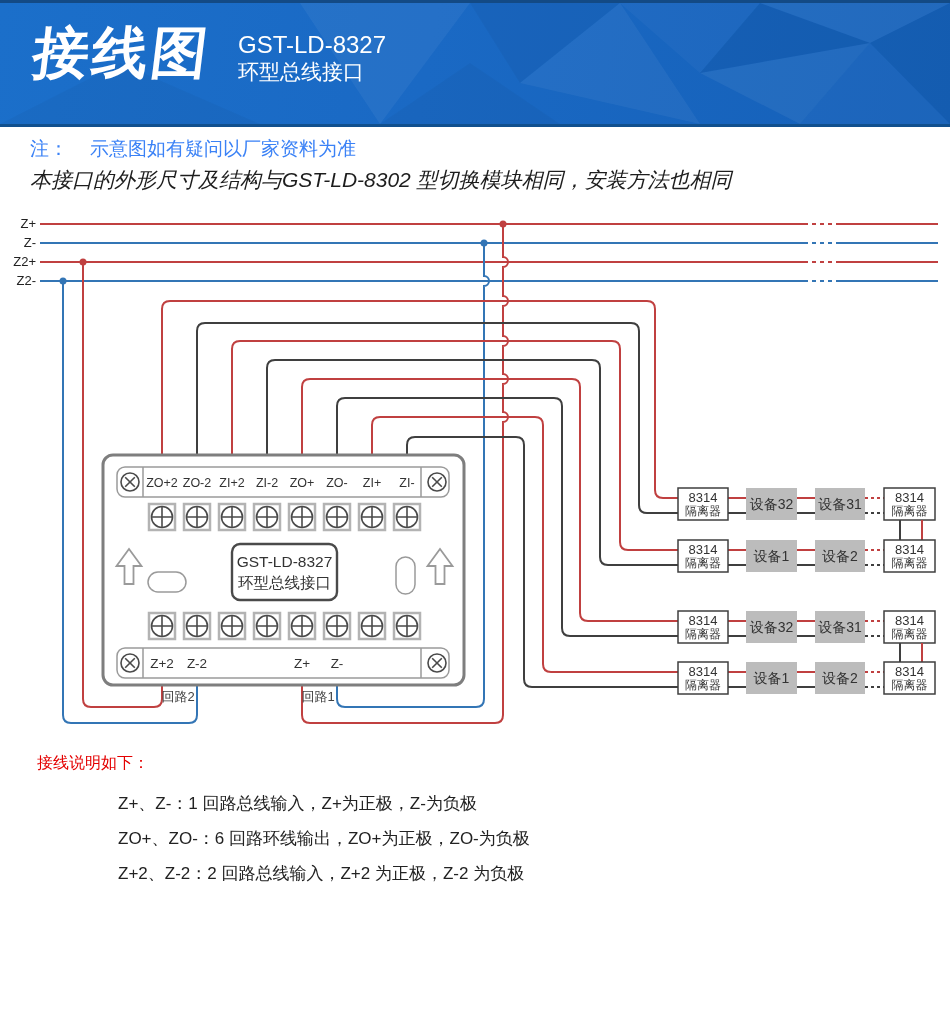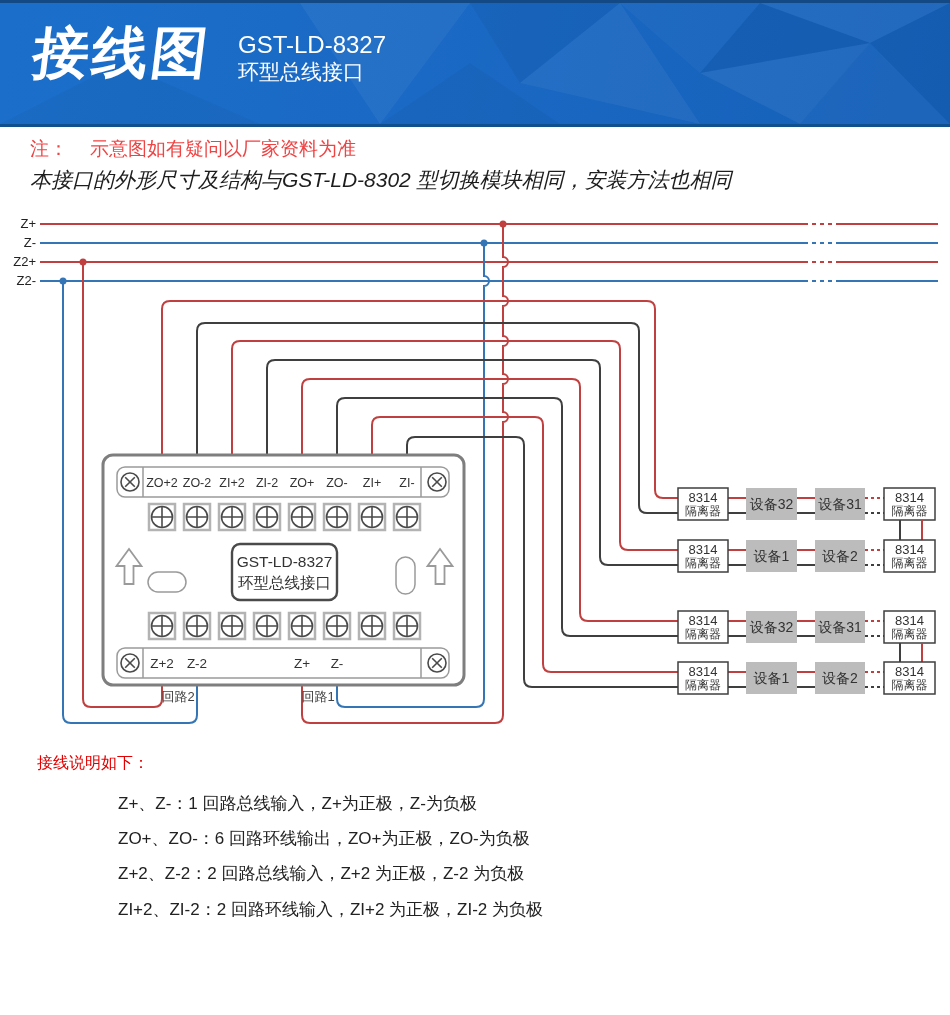--- a/index.html
+++ b/index.html
@@ -11,21 +11,21 @@
     background:linear-gradient(100deg,#1b6fca 0%,#1a69c4 45%,#1560b8 100%);
     border-top:3px solid #134a85;border-bottom:3px solid #11508e;box-sizing:border-box;}
   .header svg.pattern{position:absolute;inset:0;width:100%;height:100%;}
   .hdr-title{position:absolute;left:30px;top:22px;font-size:56px;font-weight:bold;color:#fff;
     letter-spacing:3px;transform:skewX(-7deg);transform-origin:left bottom;line-height:1;}
   .hdr-sub{position:absolute;left:238px;top:28px;color:#fff;}
   .hdr-sub .l1{font-size:24px;line-height:28px;}
   .hdr-sub .l2{font-size:21px;line-height:26px;}
 
   
-  .note-red{position:absolute;left:30px;top:136px;font-size:19px;color:#ef4444;}
+  .note-red{position:absolute;left:30px;top:136px;font-size:19px;color:#3b82f6;}
   .note-red .gap{display:inline-block;width:22px;}
   .note-black{position:absolute;left:30px;top:166px;font-size:21px;color:#1d1d1d;font-style:italic;}
 
   
   svg.diagram{position:absolute;left:0;top:205px;width:950px;height:550px;}
   .wire-r{stroke:#c04040;stroke-width:2;fill:none;}
   .wire-b{stroke:#3375b5;stroke-width:2;fill:none;}
   .wire-d{stroke:#3f3f3f;stroke-width:2;fill:none;}
   .dash-r{stroke:#c04040;stroke-width:2;fill:none;stroke-dasharray:4 4;}
   .dash-b{stroke:#3375b5;stroke-width:2;fill:none;stroke-dasharray:4 4;}
@@ -349,16 +349,15 @@
       <text class="isolbl" x="909.5" y="676" text-anchor="middle">8314</text>
       <text class="isolbl2" x="909.5" y="689" text-anchor="middle">隔离器</text>
     </g>
   </svg>
 
   <div class="legend-head">接线说明如下：</div>
   <div class="legend">
     <div>Z+、Z-：1 回路总线输入，Z+为正极，Z-为负极</div>
     <div>ZO+、ZO-：6 回路环线输出，ZO+为正极，ZO-为负极</div>
     <div>Z+2、Z-2：2 回路总线输入，Z+2 为正极，Z-2 为负极</div>
-    <div>ZI+2、ZI-2：2 回路环线输入，ZI+2 为正极，ZI-2 为负极</div>
   </div>
 
 </div>
 
 </body></html>

